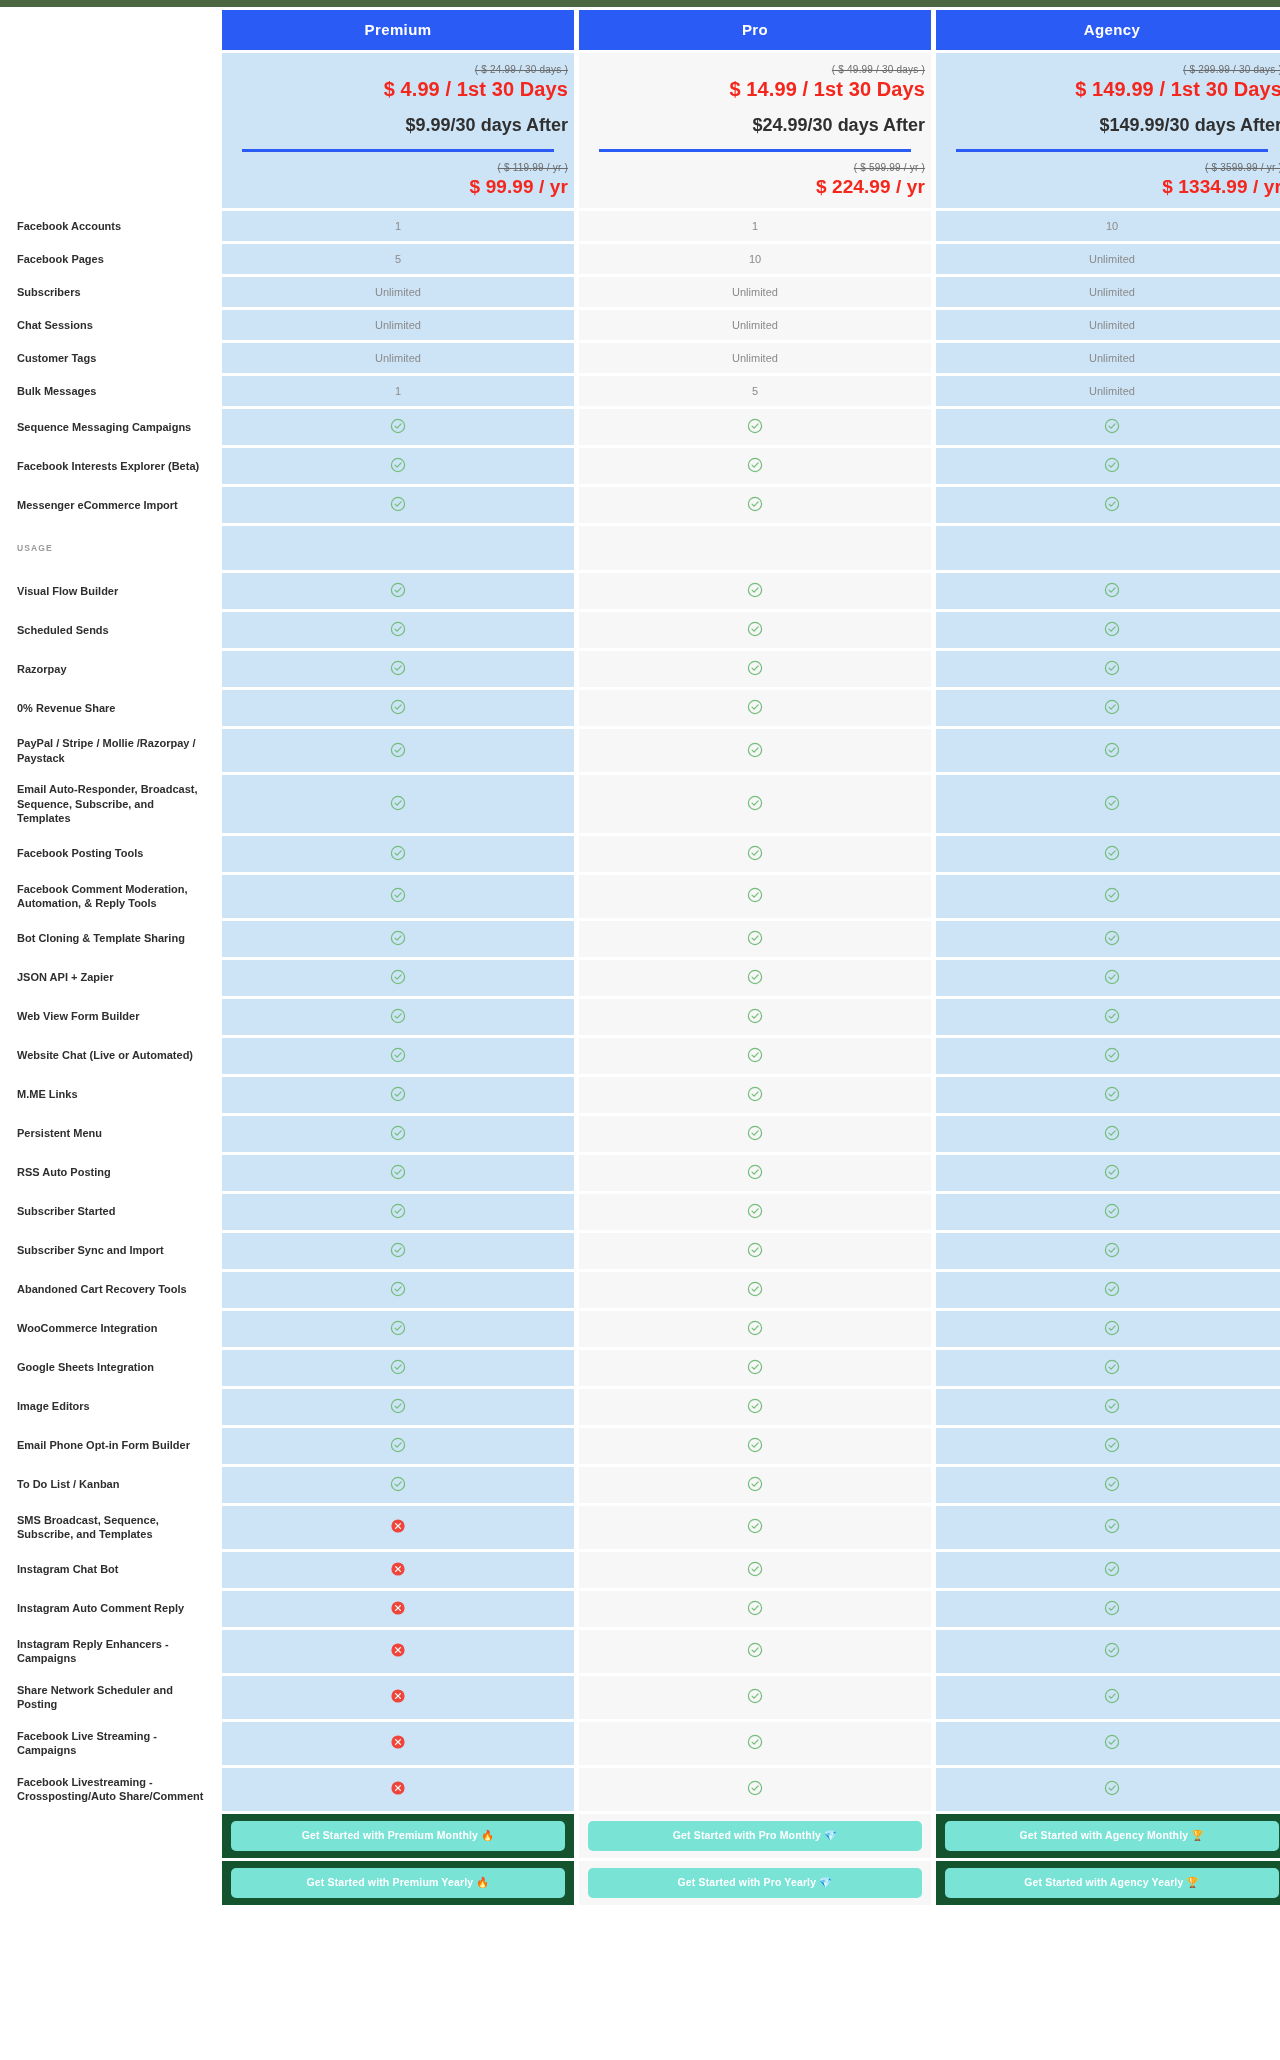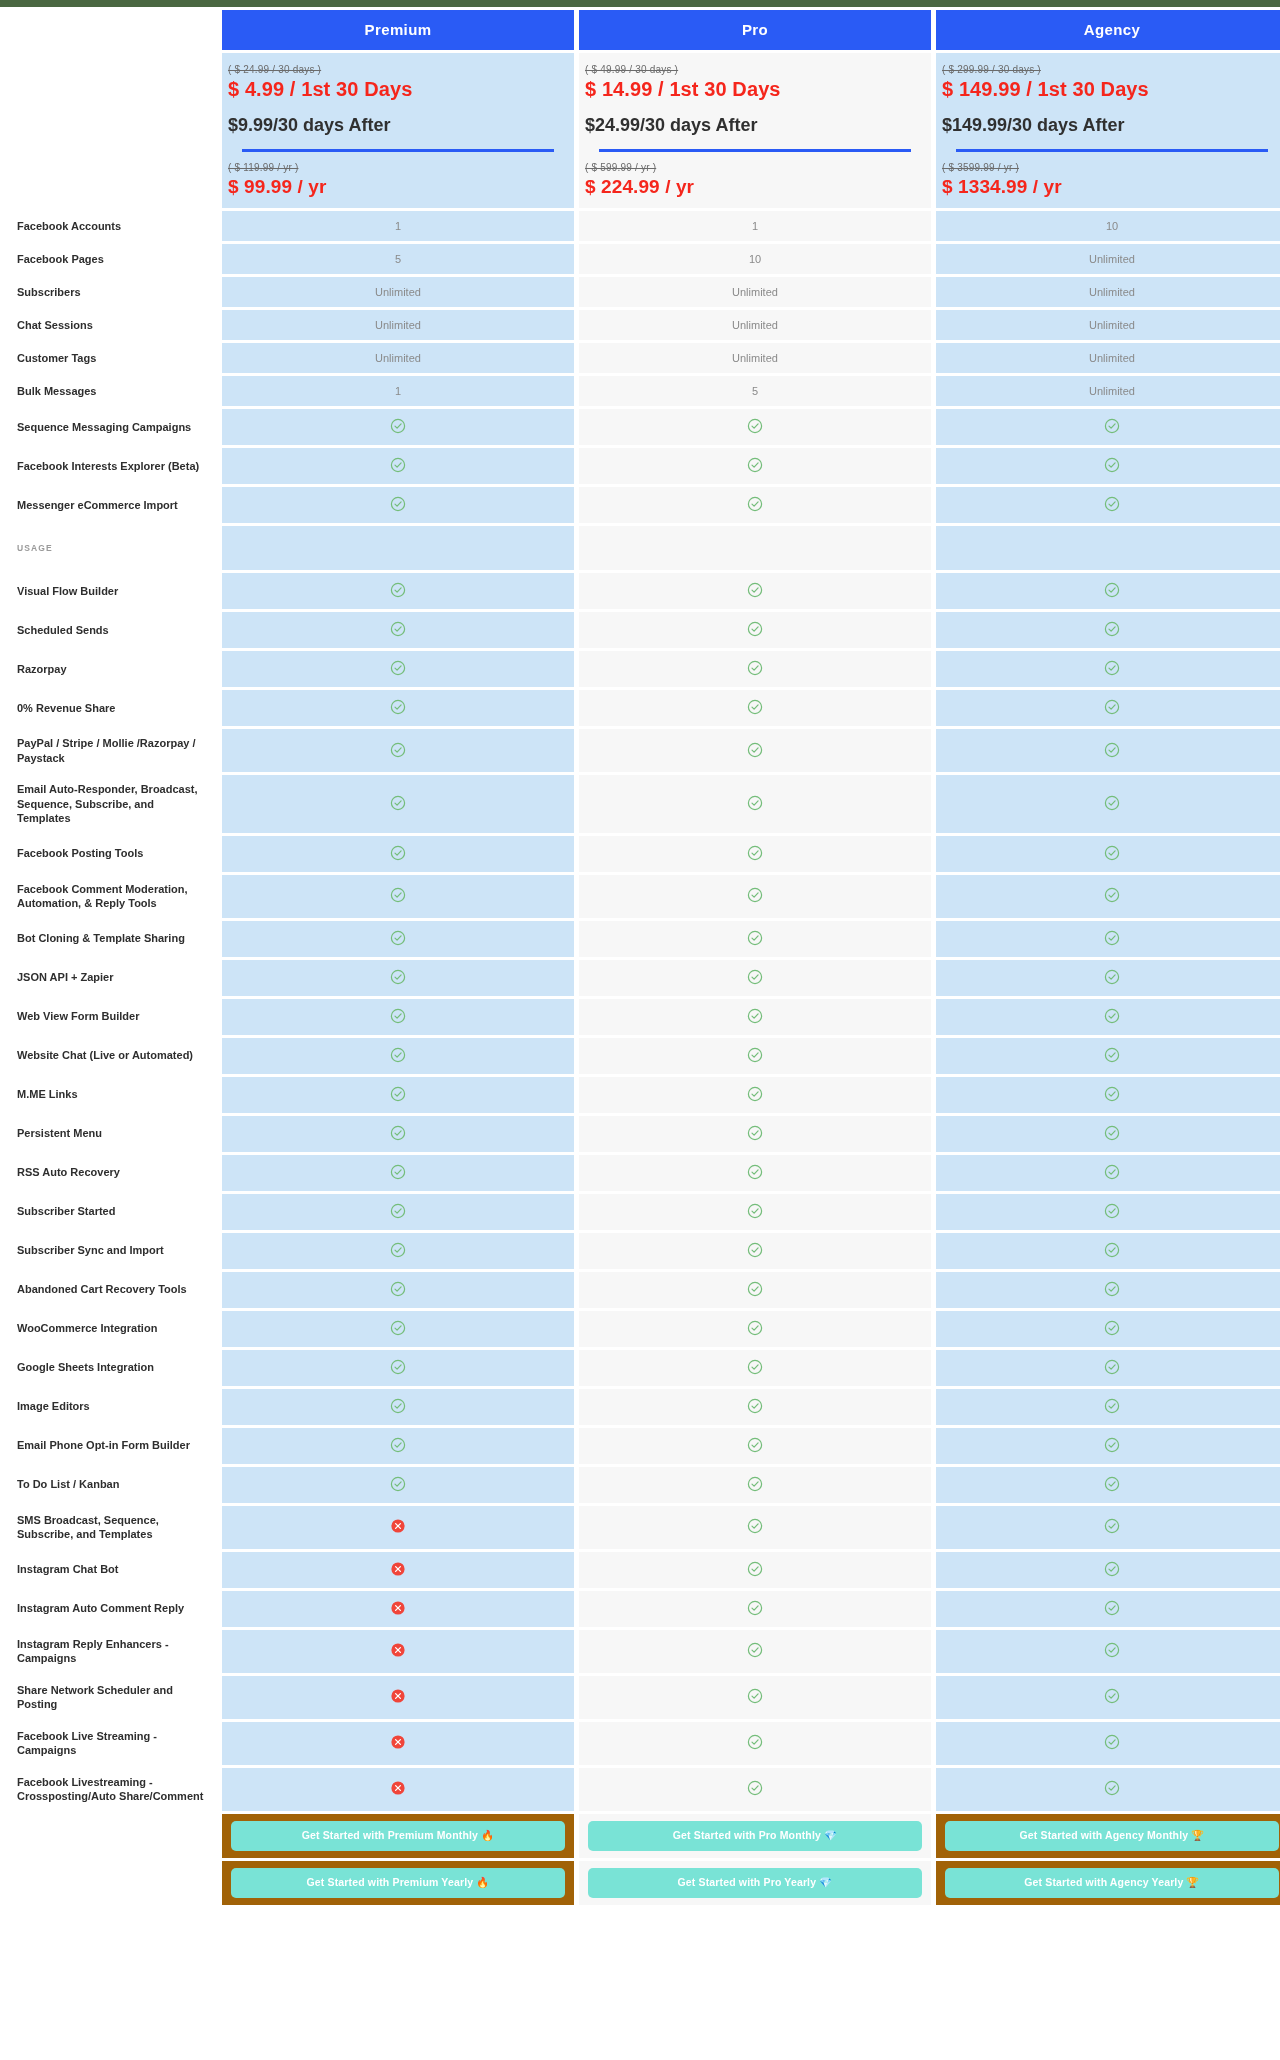--- a/index.html
+++ b/index.html
@@ -35,21 +35,21 @@
     font-weight: bold;
     letter-spacing: .4px;
     padding: 11px 0 12px 0;
     text-align: center;
     vertical-align: middle;
   }
   th.blank { background: transparent; border: none; }
 
   
   td.pricecell {
-    text-align: left;
+    text-align: right;
     vertical-align: middle;
     padding: 11px 6px 10px 6px;
   }
   td.pricecell.tint { background: #cde4f7; }
   td.pricecell.plain { background: #f7f7f7; }
 
   .oldprice {
     font-size: 10px;
     color: #6b6b6b;
     text-decoration: line-through;
@@ -113,21 +113,21 @@
 
   
   .ico { display: inline-block; line-height: 0; }
   .ico svg { display: block; }
 
   
   td.ctacell {
     padding: 7px 9px;
     vertical-align: middle;
   }
-  td.ctacell.tint  { background: #a16207; }
+  td.ctacell.tint  { background: #14532d; }
   td.ctacell.plain { background: #f7f7f7; }
   .cta {
     display: block;
     width: 100%;
     border: none;
     border-radius: 5px;
     background: #79e3d6;
     color: #ffffff;
     font-family: "Liberation Sans", sans-serif;
     font-size: 10.5px;
@@ -484,21 +484,21 @@
           <td class="val plain"><span class="ico"><svg width="16" height="16" viewBox="0 0 16 16">
                 <circle cx="8" cy="8" r="6.6" fill="none" stroke="#74bd7a" stroke-width="1.2"></circle>
                 <path d="M5 8.1 L7.1 10.2 L11.1 5.9" fill="none" stroke="#74bd7a" stroke-width="1.2" stroke-linecap="round" stroke-linejoin="round"></path>
               </svg></span></td>
           <td class="val tint"><span class="ico"><svg width="16" height="16" viewBox="0 0 16 16">
                 <circle cx="8" cy="8" r="6.6" fill="none" stroke="#74bd7a" stroke-width="1.2"></circle>
                 <path d="M5 8.1 L7.1 10.2 L11.1 5.9" fill="none" stroke="#74bd7a" stroke-width="1.2" stroke-linecap="round" stroke-linejoin="round"></path>
               </svg></span></td>
         </tr>
         <tr>
-          <td class="feat">RSS Auto Recovery</td>
+          <td class="feat">RSS Auto Posting</td>
           <td class="val tint"><span class="ico"><svg width="16" height="16" viewBox="0 0 16 16">
                 <circle cx="8" cy="8" r="6.6" fill="none" stroke="#74bd7a" stroke-width="1.2"></circle>
                 <path d="M5 8.1 L7.1 10.2 L11.1 5.9" fill="none" stroke="#74bd7a" stroke-width="1.2" stroke-linecap="round" stroke-linejoin="round"></path>
               </svg></span></td>
           <td class="val plain"><span class="ico"><svg width="16" height="16" viewBox="0 0 16 16">
                 <circle cx="8" cy="8" r="6.6" fill="none" stroke="#74bd7a" stroke-width="1.2"></circle>
                 <path d="M5 8.1 L7.1 10.2 L11.1 5.9" fill="none" stroke="#74bd7a" stroke-width="1.2" stroke-linecap="round" stroke-linejoin="round"></path>
               </svg></span></td>
           <td class="val tint"><span class="ico"><svg width="16" height="16" viewBox="0 0 16 16">
                 <circle cx="8" cy="8" r="6.6" fill="none" stroke="#74bd7a" stroke-width="1.2"></circle>

